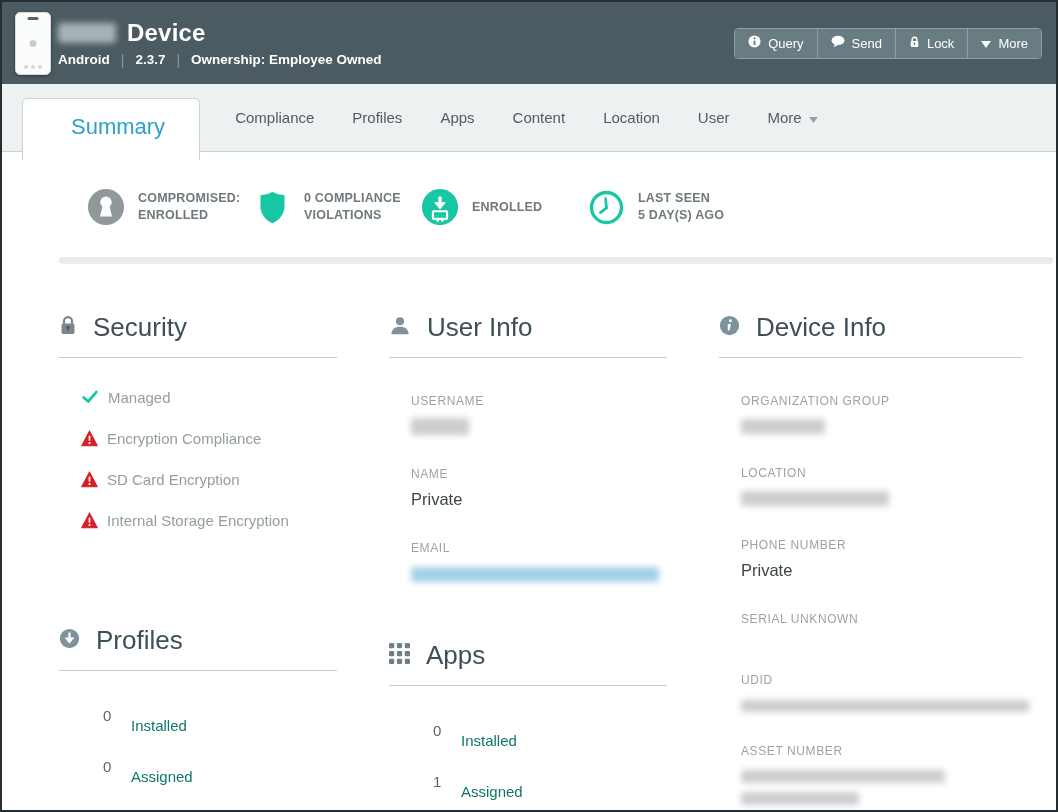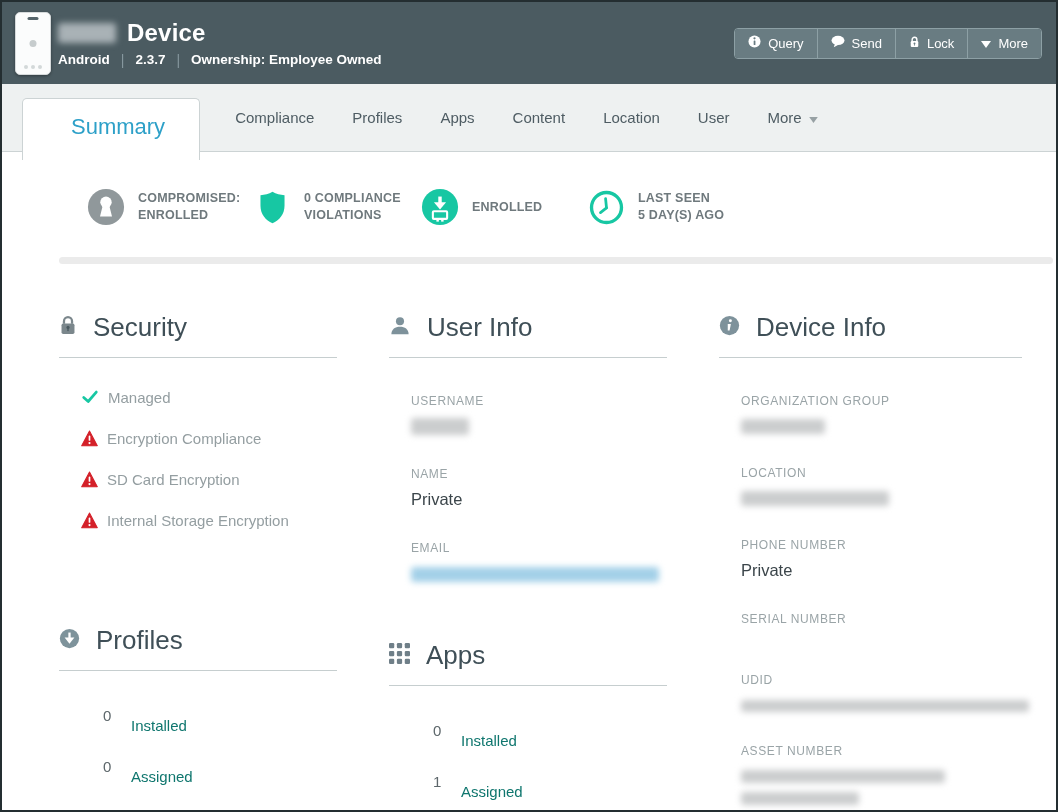--- a/index.html
+++ b/index.html
@@ -382,21 +382,21 @@
         </div>
         <div class="field">
           <div class="field-label">LOCATION</div>
           <div class="blob blob-location"></div>
         </div>
         <div class="field">
           <div class="field-label">PHONE NUMBER</div>
           <div class="field-value">Private</div>
         </div>
         <div class="field">
-          <div class="field-label">SERIAL NUMBER</div>
+          <div class="field-label">SERIAL UNKNOWN</div>
           <div class="field-value"></div>
         </div>
         <div class="field">
           <div class="field-label">UDID</div>
           <div class="blob blob-udid"></div>
         </div>
         <div class="field">
           <div class="field-label">ASSET NUMBER</div>
           <div class="blob blob-asset1"></div>
           <div class="blob blob-asset2"></div>

